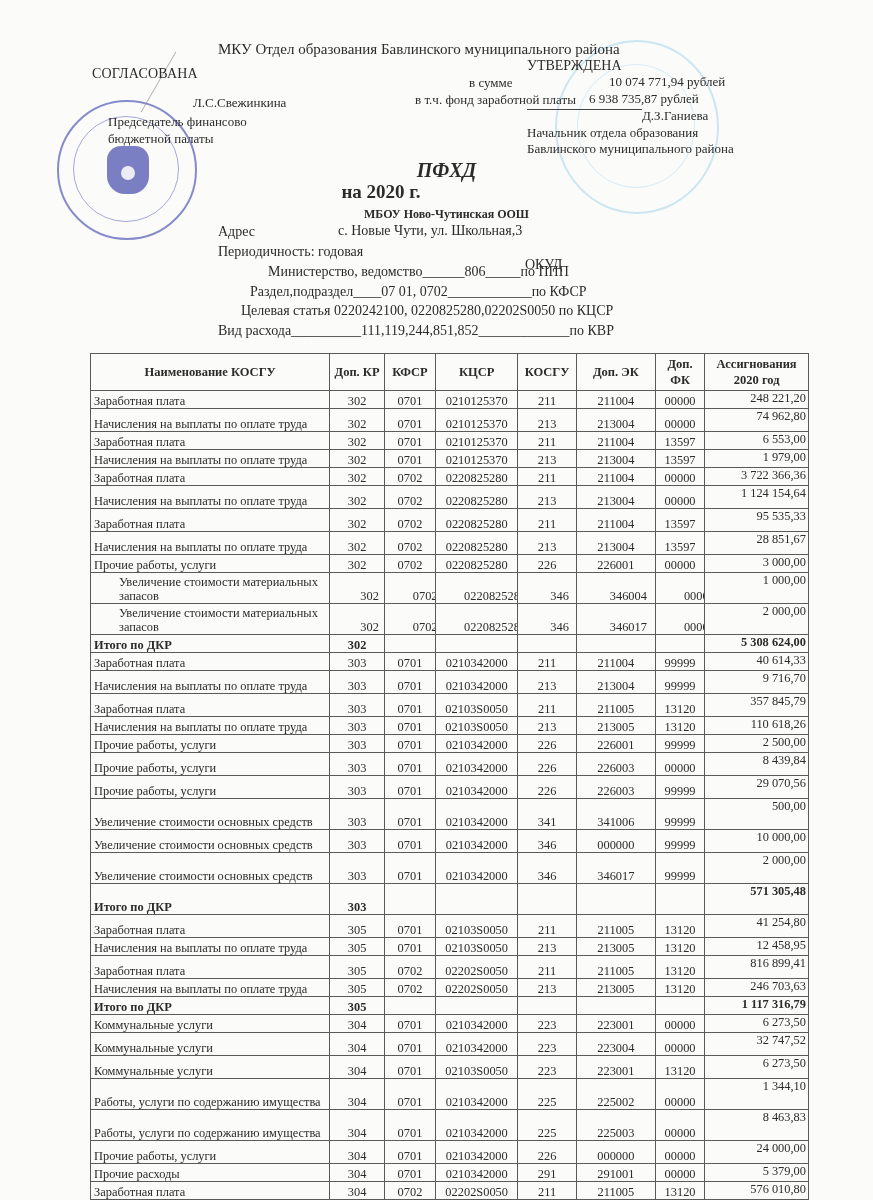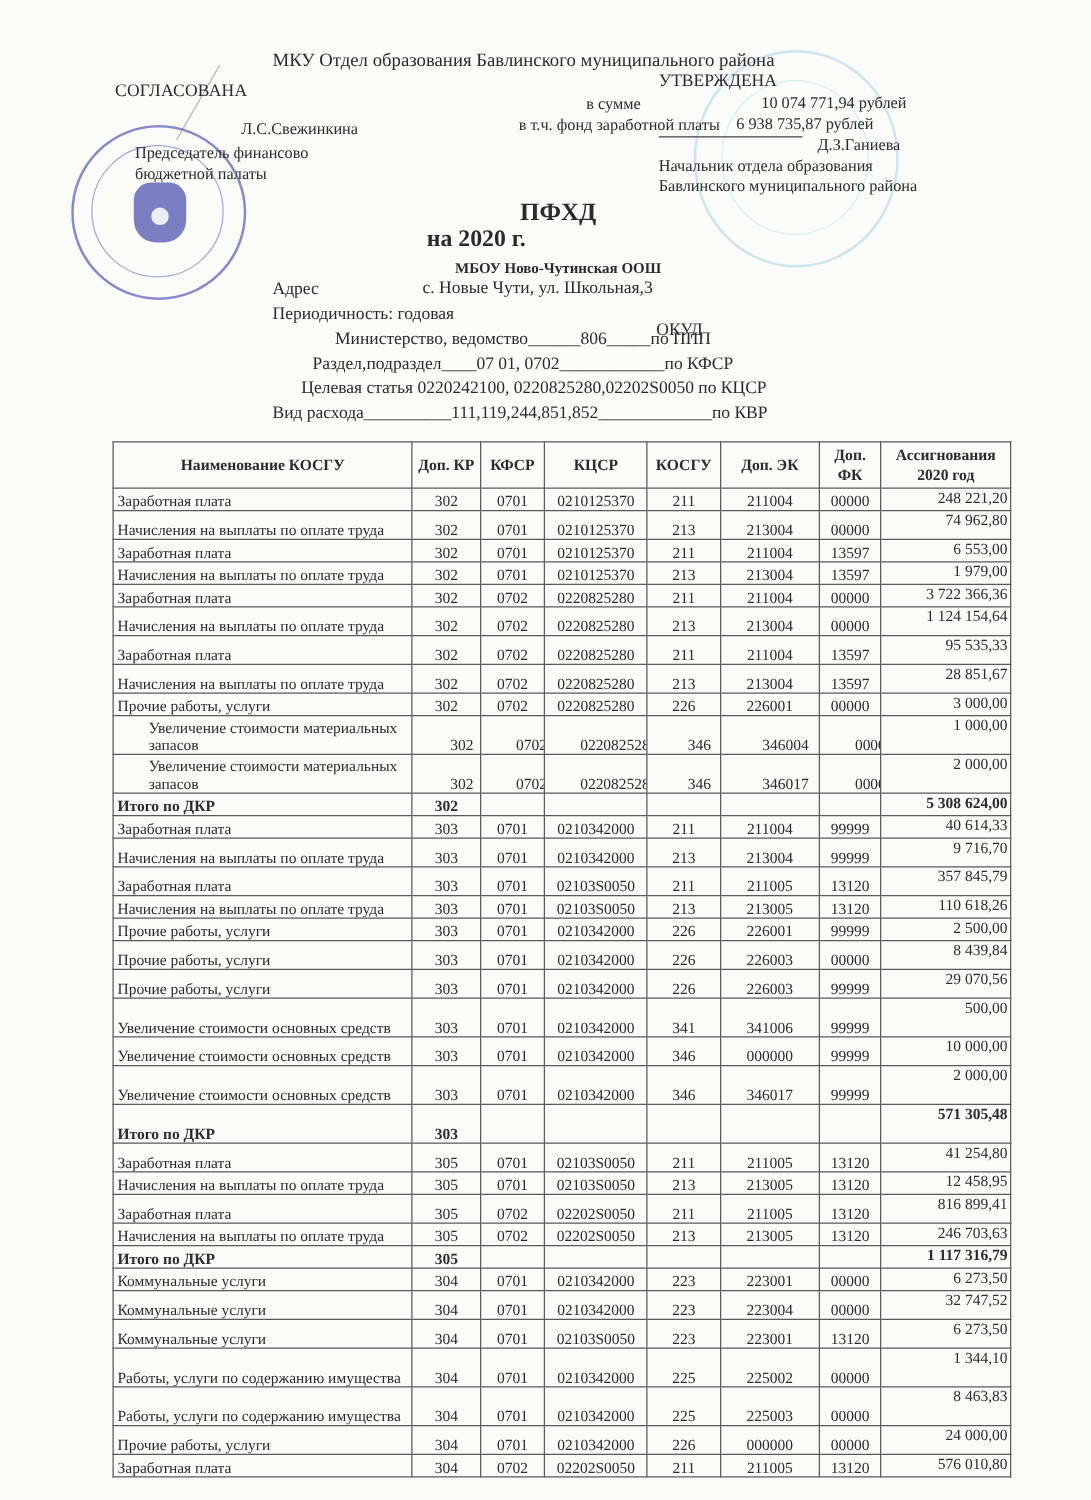--- a/index.html
+++ b/index.html
@@ -15,25 +15,25 @@
   .agreed { left: 92px; top: 66px; font-size: 14px; letter-spacing: 0.2px; }
   .agreed-name { left: 193px; top: 95px; font-size: 13px; }
   .agreed-pos1 { left: 108px; top: 114px; font-size: 13px; }
   .agreed-pos2 { left: 108px; top: 131px; font-size: 13px; }
   .approved { left: 527px; top: 58px; font-size: 14px; }
   .sum-label { left: 469px; top: 75px; font-size: 13px; }
   .sum-value { left: 609px; top: 74px; font-size: 13px; }
   .fund-label { left: 415px; top: 92px; font-size: 13px; }
   .fund-value { left: 589px; top: 91px; font-size: 13px; }
   .approver-line { left: 527px; top: 99px; width: 115px; border-bottom: 1px solid #444; height: 10px; }
-  .approver-name { left: 642px; top: 108px; font-size: 13px; margin-left: 12px; }
+  .approver-name { left: 642px; top: 108px; font-size: 13px; }
   .approver-pos1 { left: 527px; top: 125px; font-size: 13px; }
   .approver-pos2 { left: 527px; top: 141px; font-size: 13px; text-align: right; }
 
-  .title1 { left: 0; width: 873px; text-align: center; top: 159px; font-size: 20px; font-weight: bold; padding-left: 20px; box-sizing: border-box; }
+  .title1 { left: 0; width: 873px; text-align: center; top: 159px; font-size: 20px; font-weight: bold; padding-left: 20px; box-sizing: border-box; font-style: italic; }
   .title2 { left: 0; width: 730px; text-align: center; top: 181px; font-size: 19px; font-weight: bold; padding-left: 32px; box-sizing: border-box; }
   .inst { left: 0; width: 873px; text-align: center; top: 207px; font-size: 12px; font-weight: bold; padding-left: 20px; box-sizing: border-box; }
 
   .meta { font-size: 14px; }
   .addr-label { left: 218px; top: 224px; }
   .addr-value { left: 338px; top: 223px; }
   .period { left: 218px; top: 244px; }
   .okud { left: 525px; top: 257px; }
   .ministry { left: 268px; top: 264px; }
   .razdel { left: 250px; top: 284px; }
@@ -498,20 +498,30 @@
         <td class="name">Прочие работы, услуги</td>
         <td class="dkr">304</td>
         <td>0701</td>
         <td>0210342000</td>
         <td>226</td>
         <td>000000</td>
         <td>00000</td>
         <td class="amount">24 000,00</td>
       </tr>
       <tr>
+        <td class="name">Прочие расходы</td>
+        <td class="dkr">304</td>
+        <td>0701</td>
+        <td>0210342000</td>
+        <td>291</td>
+        <td>291001</td>
+        <td>00000</td>
+        <td class="amount">5 379,00</td>
+      </tr>
+      <tr>
         <td class="name">Заработная плата</td>
         <td class="dkr">304</td>
         <td>0702</td>
         <td>02202S0050</td>
         <td>211</td>
         <td>211005</td>
         <td>13120</td>
         <td class="amount">576 010,80</td>
       </tr>
     </tbody>

